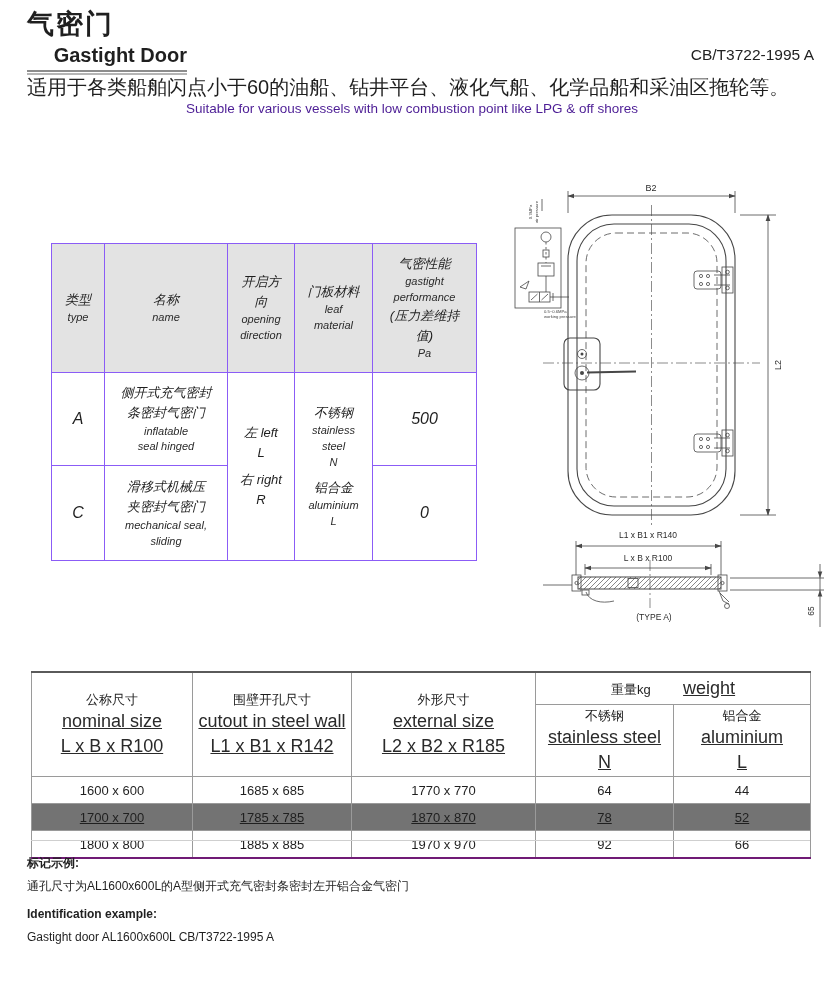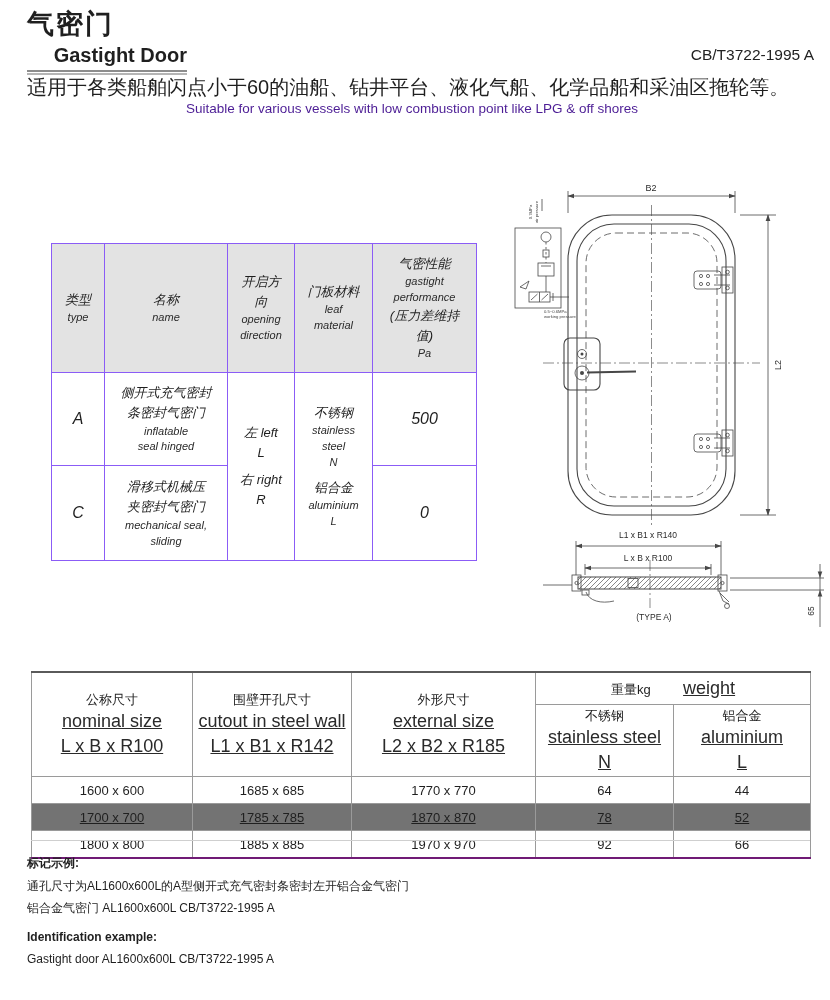--- a/index.html
+++ b/index.html
@@ -346,18 +346,17 @@
       <td>92</td>
       <td>66</td>
     </tr>
   </tbody>
     </table>
   <div class="table-shadow"></div>
 
   <div class="marking">
     <p class="bold">标记示例:</p>
     <p>通孔尺寸为AL1600x600L的A型侧开式充气密封条密封左开铝合金气密门</p>
-    <p>铝合金气密门 AL1600x600L CB/T3722-1995 A</p>
     <p class="bold gap">Identification example:</p>
     <p>Gastight door AL1600x600L CB/T3722-1995 A</p>
   </div>
 
 </div>
 
 </body></html>

